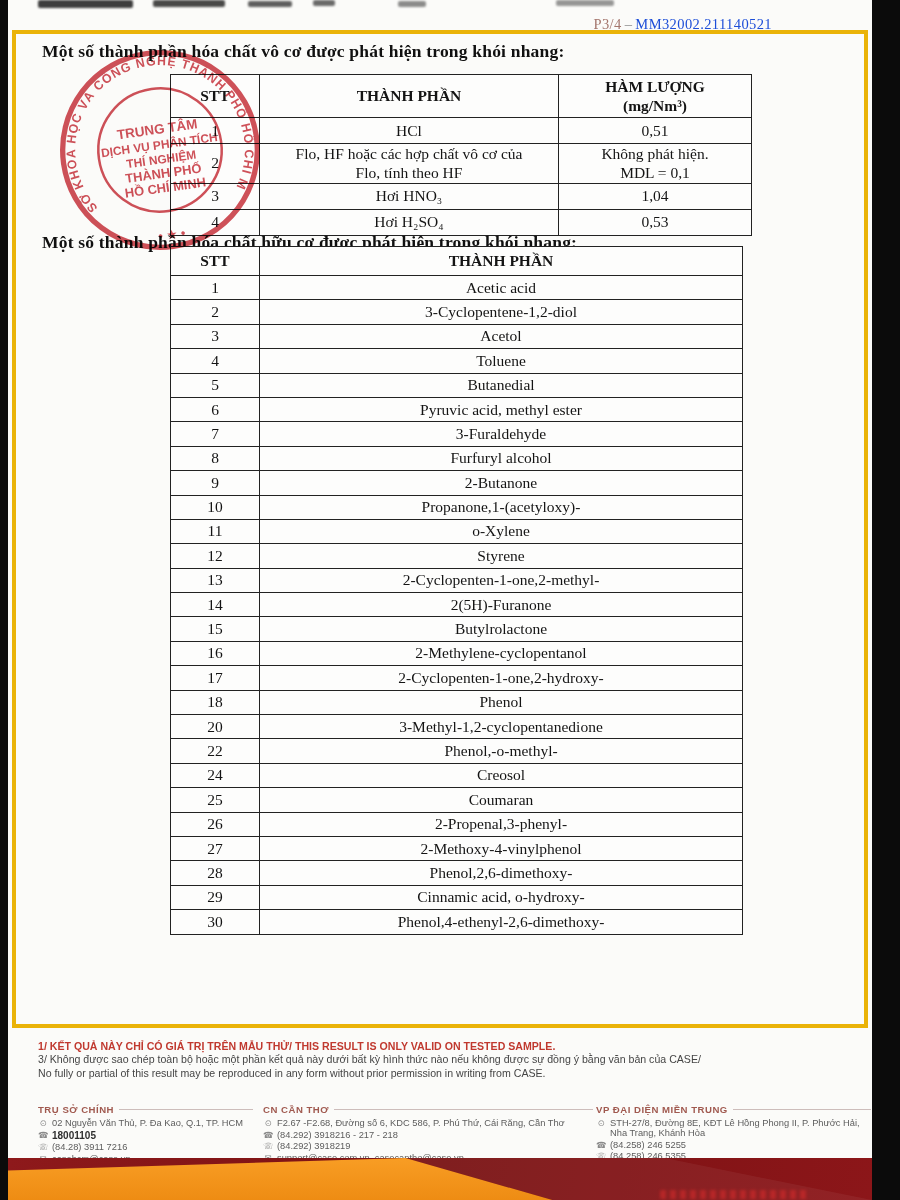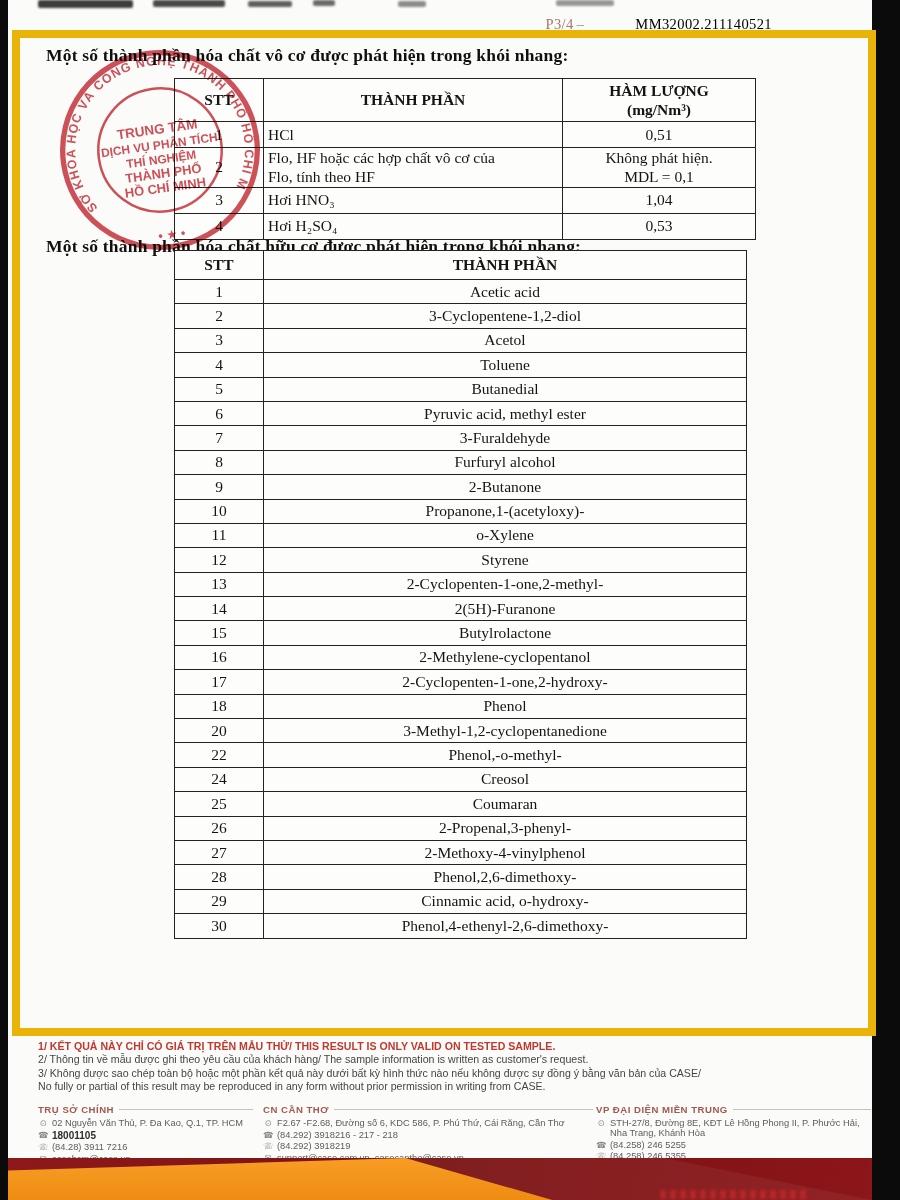--- a/index.html
+++ b/index.html
@@ -3,32 +3,32 @@
 <meta charset="utf-8">
 <style>
   html,body{margin:0;padding:0;background:#0b0b0b;}
   body{width:900px;height:1200px;position:relative;overflow:hidden;
        font-family:"Liberation Serif","DejaVu Serif",serif;color:#141414;}
   .page{position:absolute;left:8px;top:0;width:864px;height:1200px;background:#fbfbf9;}
   .smudge{position:absolute;background:#1d1d1d;border-radius:2px;filter:blur(1.3px);}
   .page-ref{position:absolute;top:16px;right:100px;font-size:14.5px;letter-spacing:.4px;}
   .page-ref .pg{color:#a4766d;}
   .page-ref .sep{color:#8c8c8c;padding:0 3px;}
-  .page-ref .code{color:#000000;margin-left:48px;}
+  .page-ref .code{color:#1d4ed8;}
   .bigbox{position:absolute;left:4px;top:30px;width:848px;height:990px;
-          border:8px solid #eab308;background:transparent;}
+          border:4px solid #eab308;background:transparent;}
   .heading{position:absolute;left:26px;font-size:17.5px;font-weight:bold;letter-spacing:.2px;color:#101010;}
   table{border-collapse:collapse;position:absolute;table-layout:fixed;background:#fdfdfc;}
   th,td{border:1.6px solid #222;font-size:15.5px;padding:0 4px;vertical-align:middle;}
   th{font-weight:bold;text-align:center;}
   .t1{left:154px;top:40px;width:562px;}
   .t1 th{height:42px;}
   .t1 td{height:25px;}
   .t1 tr td:nth-child(1){text-align:center;width:80px;}
-  .t1 tr td:nth-child(2){text-align:left;width:290px;}
+  .t1 tr td:nth-child(2){text-align:center;width:290px;}
   .t1 tr td:nth-child(3){text-align:center;width:184px;}
   .t2{left:154px;top:212px;width:562px;}
   .t2 th{height:28px;}
   .t2 td{height:23.4px;line-height:1.05;}
   .t2 tr td:nth-child(1){text-align:center;width:80px;}
   .t2 tr td:nth-child(2){text-align:center;width:474px;}
   .preline{white-space:pre-line;line-height:1.25;}
   
   .stamp{position:absolute;left:44px;top:44px;width:216px;height:212px;
          opacity:.85;mix-blend-mode:multiply;filter:blur(.3px);pointer-events:none;}
@@ -255,21 +255,20 @@
       <text x="110" y="93" font-size="14" text-anchor="middle">TRUNG TÂM</text>
       <text x="110" y="109" font-size="12.4" text-anchor="middle">DỊCH VỤ PHÂN TÍCH</text>
       <text x="110" y="124" font-size="12.4" text-anchor="middle">THÍ NGHIỆM</text>
       <text x="110" y="139" font-size="13.4" text-anchor="middle">THÀNH PHỐ</text>
       <text x="110" y="154" font-size="13.4" text-anchor="middle">HỒ CHÍ MINH</text>
     </g>
   </svg>
 
   <div class="notes">
     <div class="red">1/ KẾT QUẢ NÀY CHỈ CÓ GIÁ TRỊ TRÊN MẪU THỬ/ THIS RESULT IS ONLY VALID ON TESTED SAMPLE.</div>
-    <div>2/ Thông tin về mẫu được ghi theo yêu cầu của khách hàng/ The sample information is written as customer's request.</div>
     <div>3/ Không được sao chép toàn bộ hoặc một phần kết quả này dưới bất kỳ hình thức nào nếu không được sự đồng ý bằng văn bản của CASE/</div>
     <div>No fully or partial of this result may be reproduced in any form without prior permission in writing from CASE.</div>
   </div>
 
   <div class="foot">
 
     <div class="office o0">
       <h4>TRỤ SỞ CHÍNH</h4>
       <div class="ln">
           <span class="ic">⊙</span>

